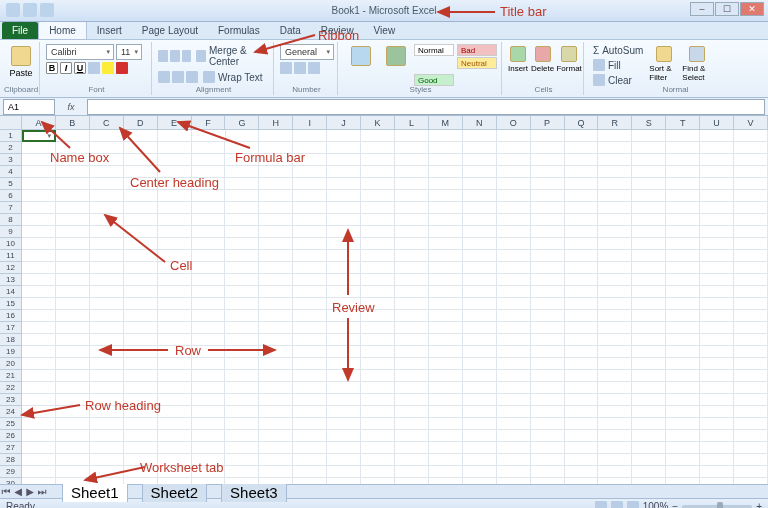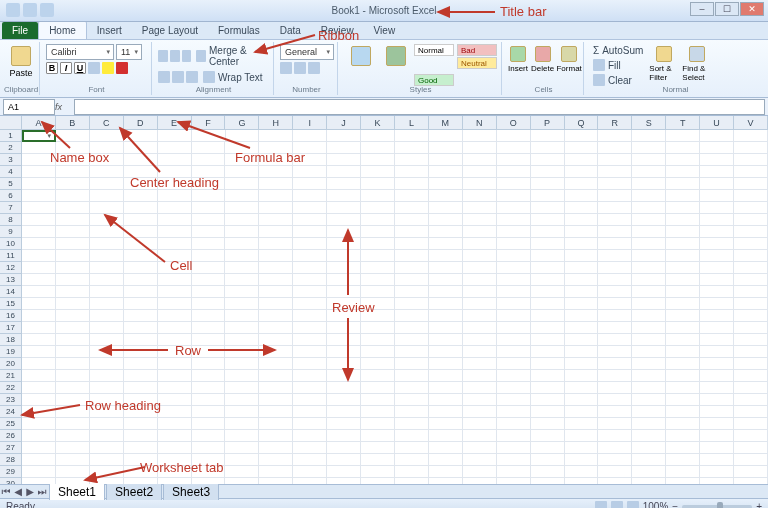--- a/index.html
+++ b/index.html
@@ -35,37 +35,37 @@
 .sel::after{content:"▾";position:absolute;right:3px;font-size:7px;color:#666}
 .row{display:flex;gap:2px;align-items:center}
 .stylecell{width:40px;height:12px;font-size:8px;display:flex;align-items:center;padding-left:3px;border:1px solid #ccc}
 .sc-normal{background:#fff}
 .sc-bad{background:#f2c0c0;color:#9c0006}
 .sc-good{background:#c6efce;color:#006100}
 .sc-neutral{background:#ffeb9c;color:#9c5700}
 
 .fbar{height:18px;background:#e9f1fb;display:flex;align-items:center;border-bottom:1px solid #a7bcd6}
 .namebox{width:52px;height:16px;border:1px solid #9ab;background:#fff;margin-left:3px;display:flex;align-items:center;padding-left:4px;font-size:9px}
-.fxbtn{width:19px;font-style:italic;color:#555;font-size:9px}
+.fxbtn{width:32px;text-align:center;font-style:italic;color:#555;font-size:9px}
 .formula-input{flex:1;height:16px;border:1px solid #9ab;background:#fff;margin-right:3px}
 
 .grid-area{height:368px;background:#fff;position:relative;overflow:hidden}
 .corner{position:absolute;left:0;top:0;width:22px;height:14px;background:#e8eef6;border-right:1px solid #bcd;border-bottom:1px solid #bcd}
 .colhdrs{position:absolute;left:22px;top:0;right:0;height:14px;display:flex;background:#e8eef6;border-bottom:1px solid #bcd}
 .colhdr{width:34px;border-right:1px solid #bcd;text-align:center;font-size:9px;color:#3a4a5a;line-height:14px}
 .rowhdrs{position:absolute;left:0;top:14px;bottom:0;width:22px;background:#e8eef6;border-right:1px solid #bcd}
 .rowhdr{height:12px;border-bottom:1px solid #bcd;text-align:center;font-size:8px;color:#3a4a5a;line-height:12px}
 .cells{position:absolute;left:22px;top:14px;right:0;bottom:0}
 .cellrow{display:flex;height:12px}
 .cell{width:34px;height:12px;border-right:1px solid #e0e6ee;border-bottom:1px solid #e0e6ee}
 .cell.sel{border:2px solid #2a6e2a;background:#fff}
 
 .sheetbar{height:14px;background:#dce8f5;display:flex;align-items:center;border-top:1px solid #a7bcd6;font-size:9px}
 .navbtn{width:12px;text-align:center;color:#556}
-.stab{padding:1px 8px;background:#fff;border:1px solid #a7bcd6;border-bottom:none;margin-left:1px;font-size:12px}
+.stab{padding:1px 8px;background:#fff;border:1px solid #a7bcd6;border-bottom:none;margin-left:14px;font-size:15px}
 .stab.inactive{background:#d2e0f0}
 
 .status{height:16px;background:linear-gradient(#e6f0fb,#d2e0f0);display:flex;align-items:center;justify-content:space-between;padding:0 6px;font-size:9px;color:#445;border-top:1px solid #a7bcd6}
 .zoom{display:flex;align-items:center;gap:4px}
 .slider{width:70px;height:4px;background:#bcd;border-radius:2px;position:relative}
 .slider::after{content:"";position:absolute;left:50%;top:-3px;width:6px;height:10px;background:#9ab;border-radius:2px}
 
 .ann{position:absolute;color:#c0392b;font-size:13px;font-weight:500;pointer-events:none}
 .arrow{position:absolute;pointer-events:none}
 .arrow line{stroke:#c0392b;stroke-width:2}

